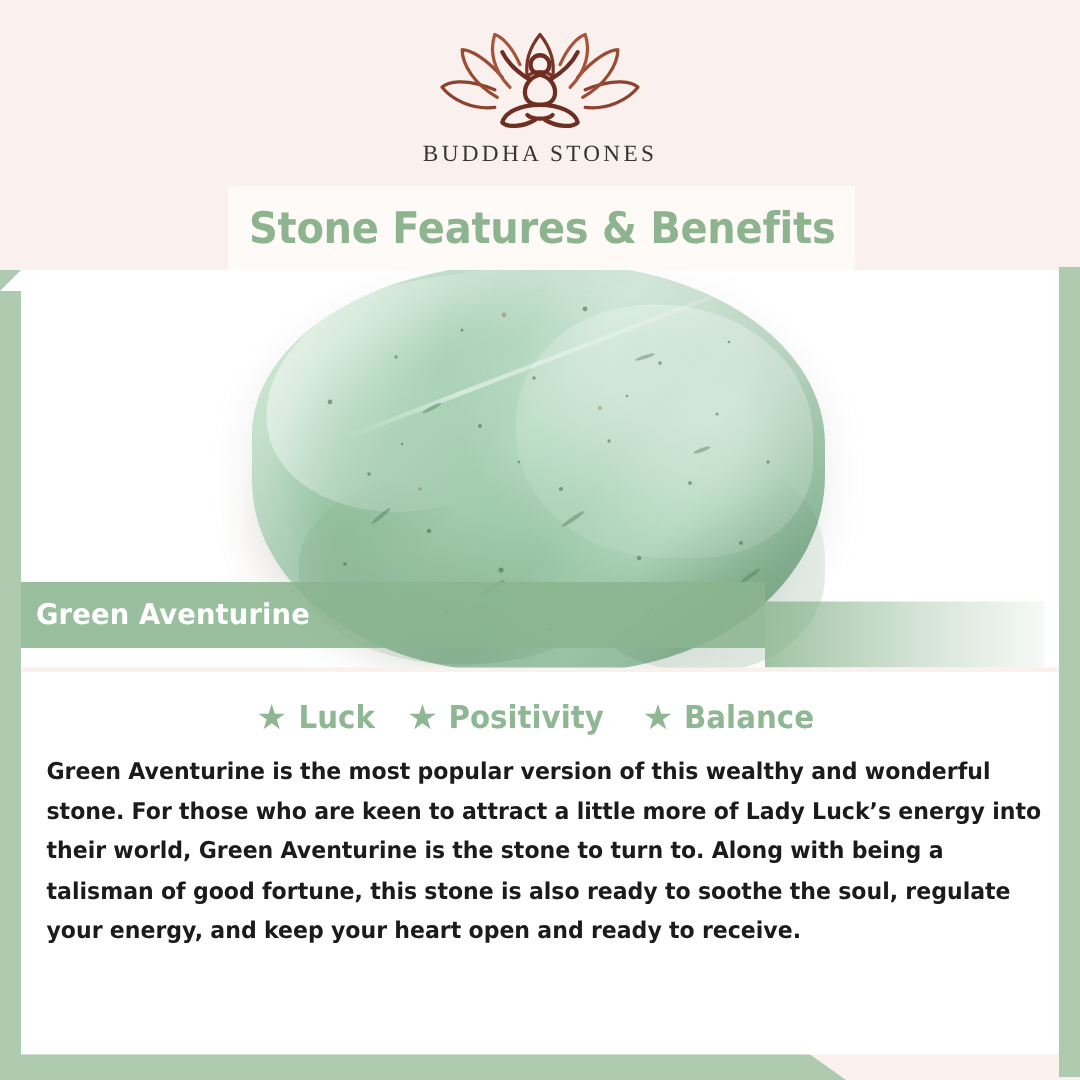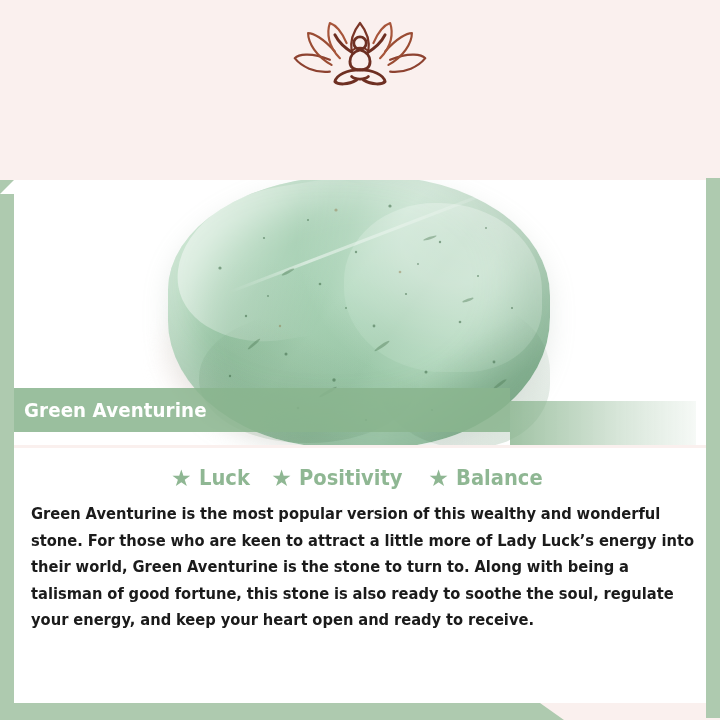--- a/index.html
+++ b/index.html
@@ -301,23 +301,27 @@
           <path d="M92 42 C82 36 74 28 70 20"></path>
           <path d="M108 42 C118 36 126 28 130 20"></path>
 
           <path d="M100 62 C84 62 72 68 70 76 C74 80 86 80 96 74"></path>
           <path d="M100 62 C116 62 128 68 130 76 C126 80 114 80 104 74"></path>
 
           <path d="M90 70 C94 74 106 74 110 70"></path>
         </g>
       </svg>
 
+      <div class="logo-text">BUDDHA STONES</div>
     </div>
   </div>
 
+  <div class="title-panel">
+    <div class="title-text">Stone Features &amp; Benefits</div>
+  </div>
 
   <div class="stone-region">
     <div class="stone-shadow"></div>
 
     <div class="stone">
       <div class="facet facet-a"></div>
       <div class="facet facet-b"></div>
       <div class="facet facet-c"></div>
       <div class="facet facet-d"></div>
       <div class="facet facet-edge"></div>

